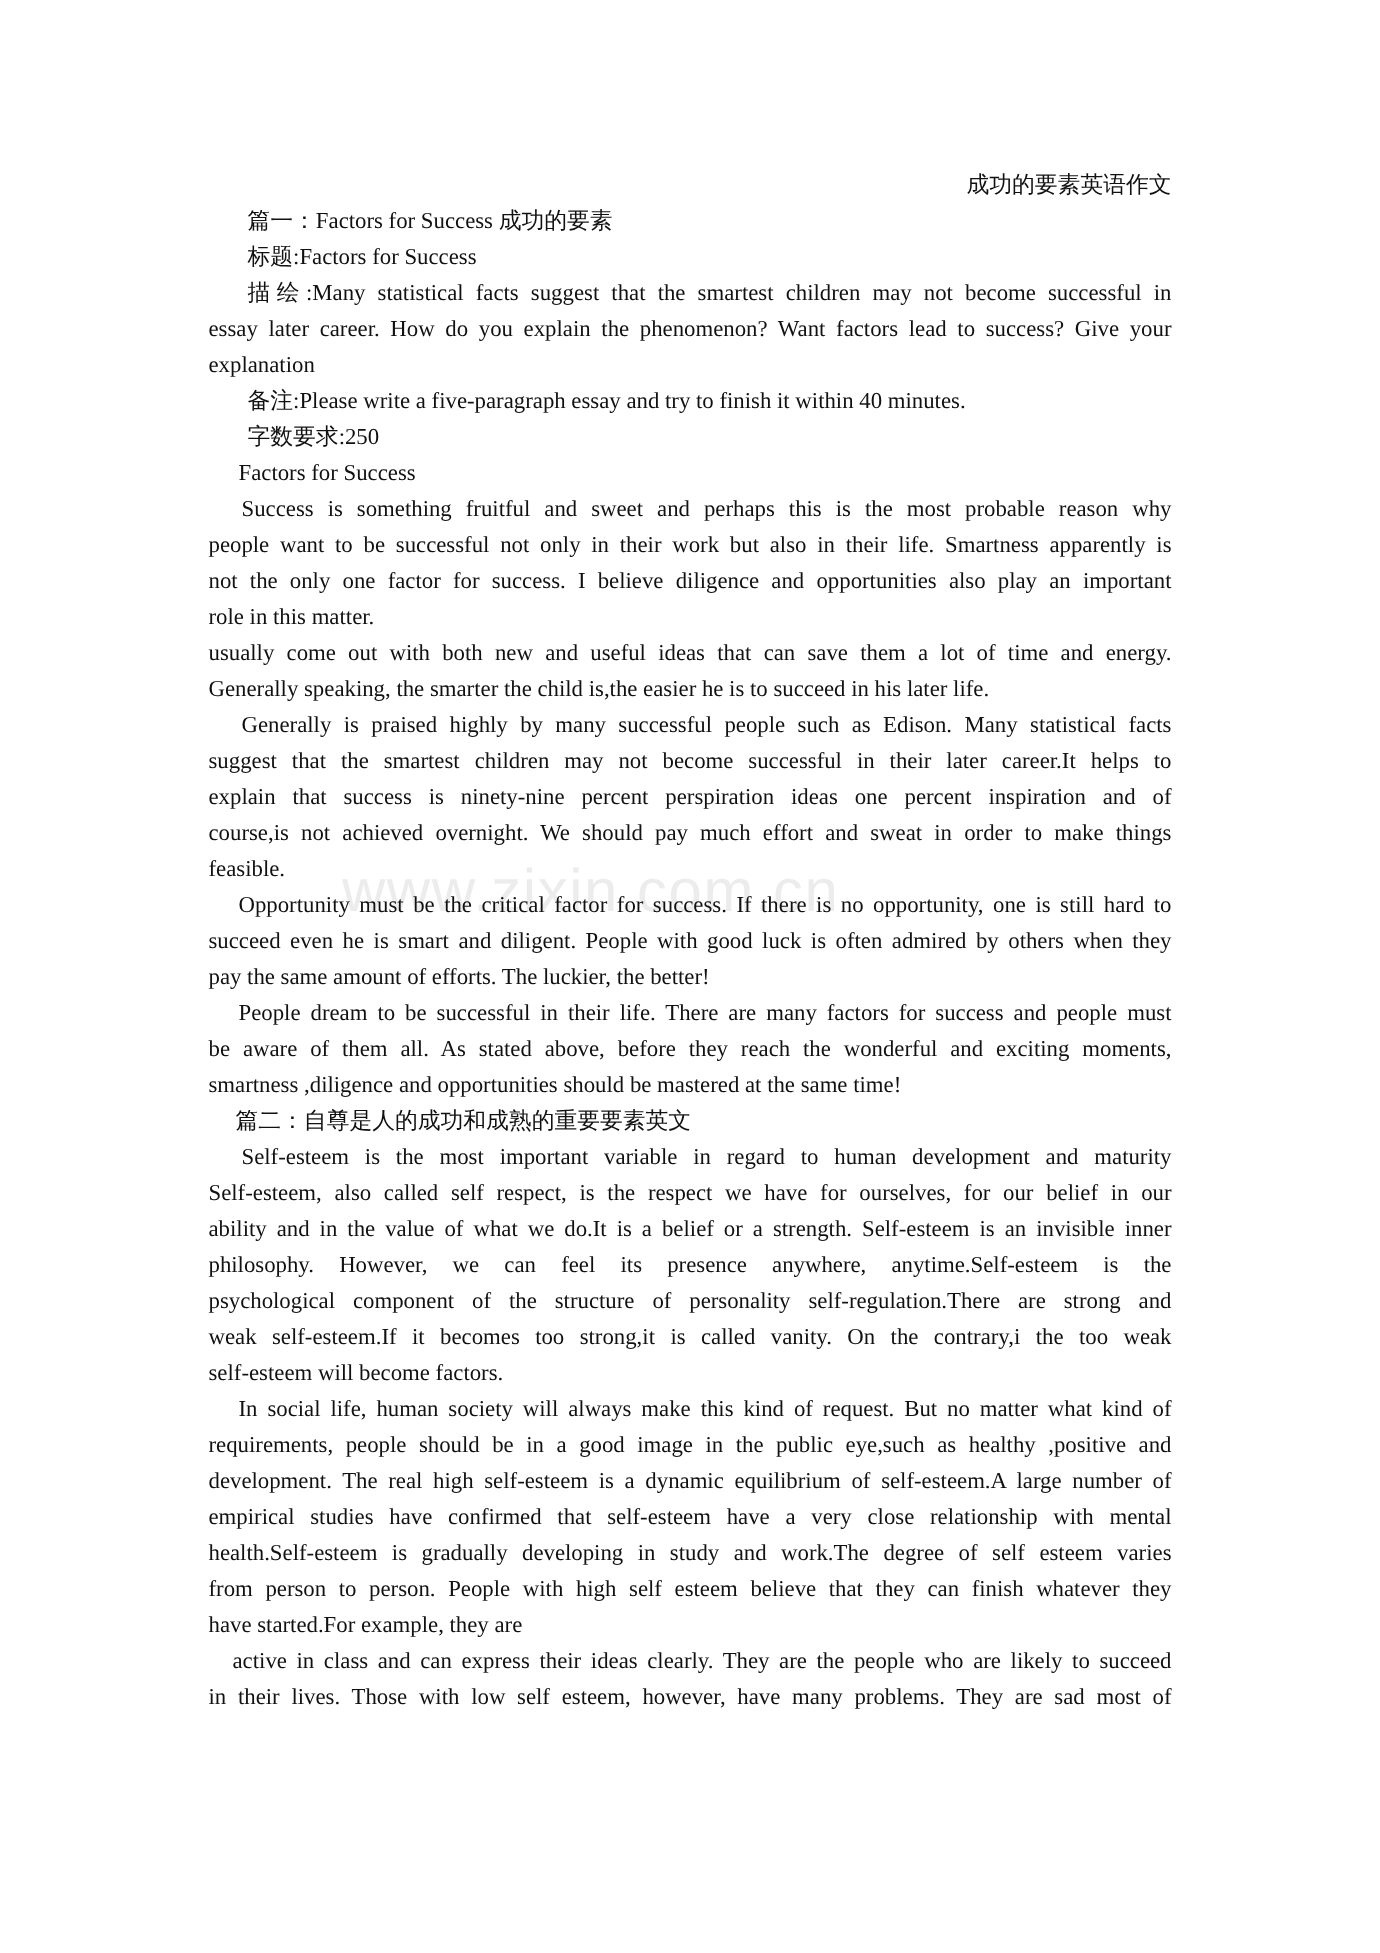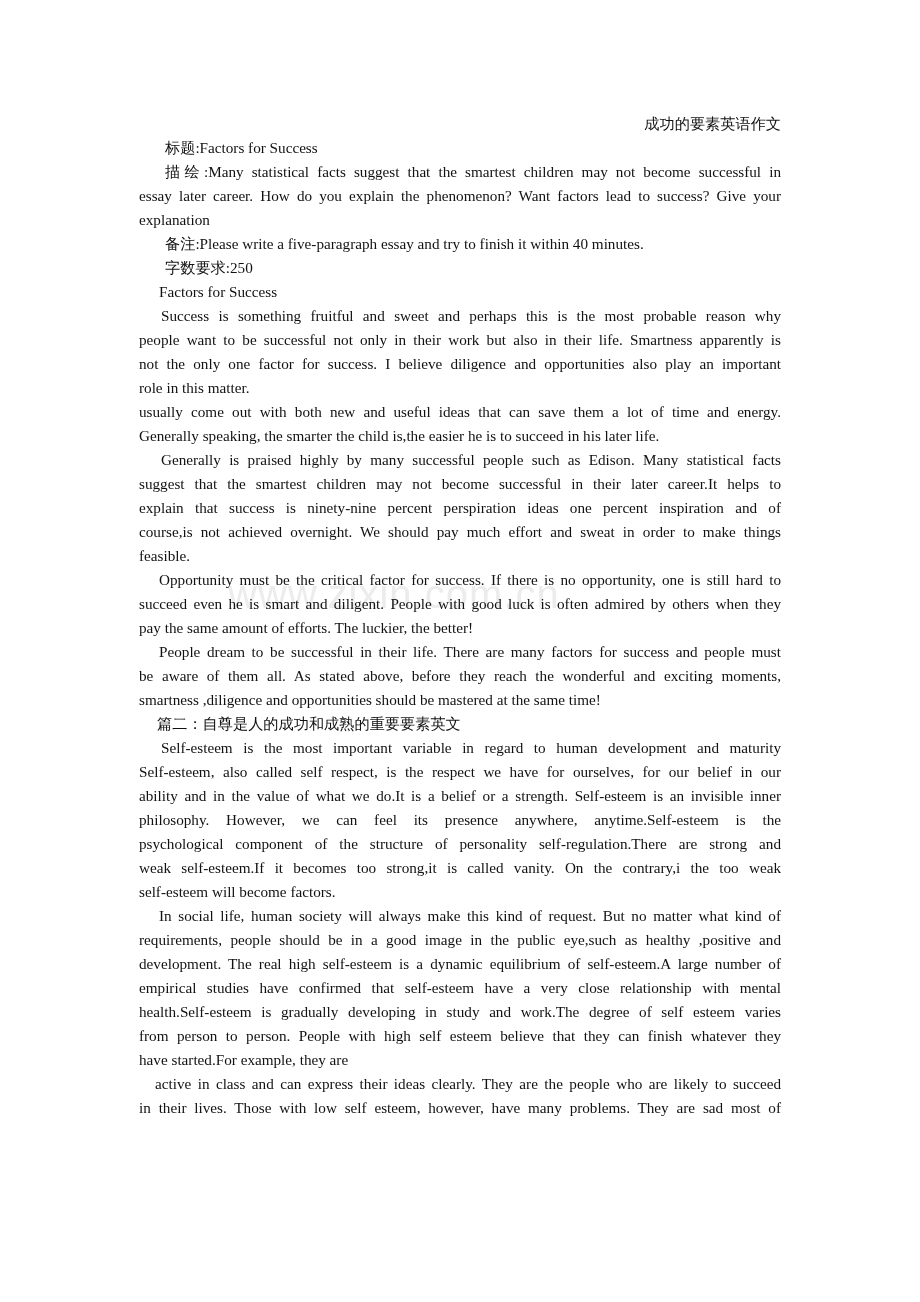--- a/index.html
+++ b/index.html
@@ -28,20 +28,21 @@
 </style>
 </head>
 <body>
 
 <div class="page">
   <div class="watermark">www.zixin.com.cn</div>
 
   <div class="text">
     <div class="title">成功的要素英语作文</div>
 
+    <div class="line ind1">篇一：Factors for Success 成功的要素</div>
     <div class="line ind1">标题:Factors for Success</div>
     <div class="line j ind1">描绘:Many statistical facts suggest that the smartest children may not become successful in</div>
     <div class="line j">essay later career. How do you explain the phenomenon? Want factors lead to success? Give your</div>
     <div class="line">explanation</div>
     <div class="line ind1">备注:Please write a five-paragraph essay and try to finish it within 40 minutes.</div>
     <div class="line ind1">字数要求:250</div>
     <div class="line ind4">Factors for Success</div>
 
     <div>
       <div class="line j ind2">Success is something fruitful and sweet and perhaps this is the most probable reason why</div>

